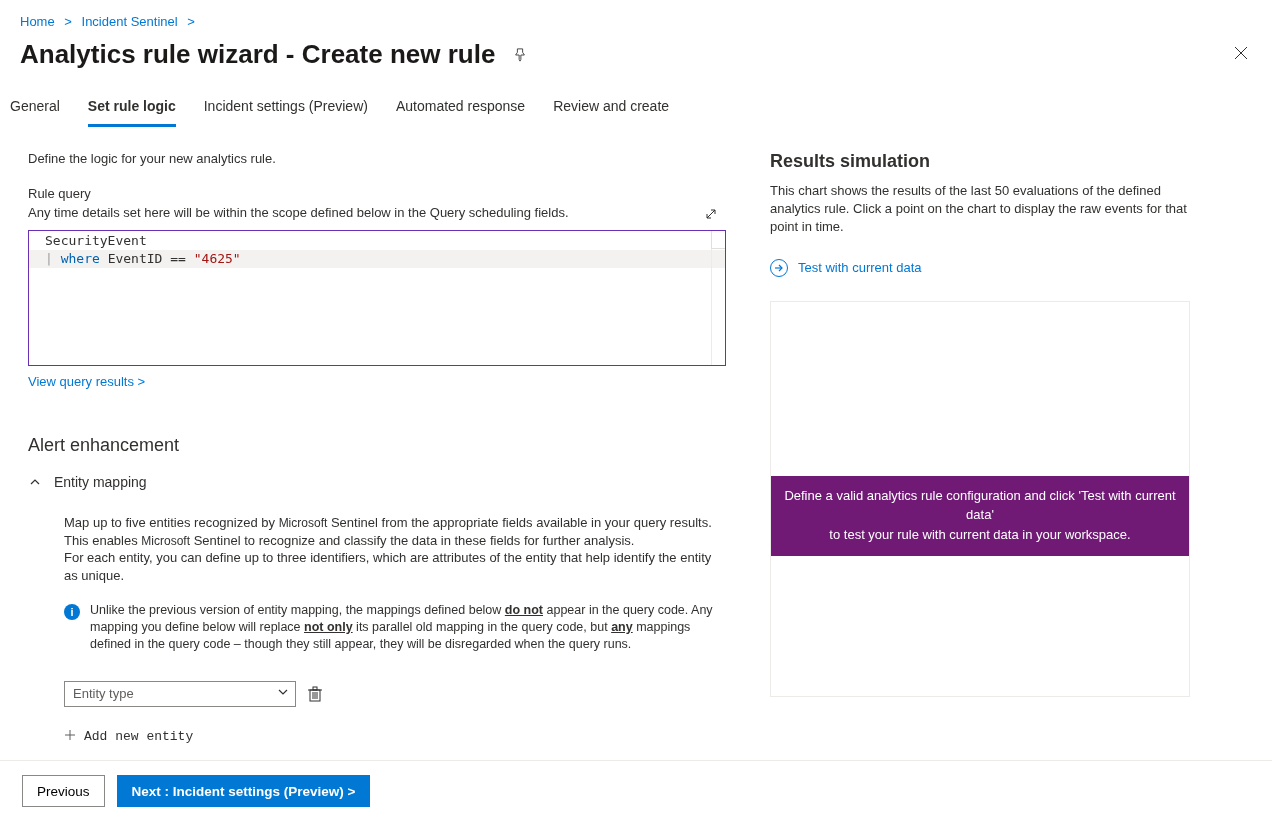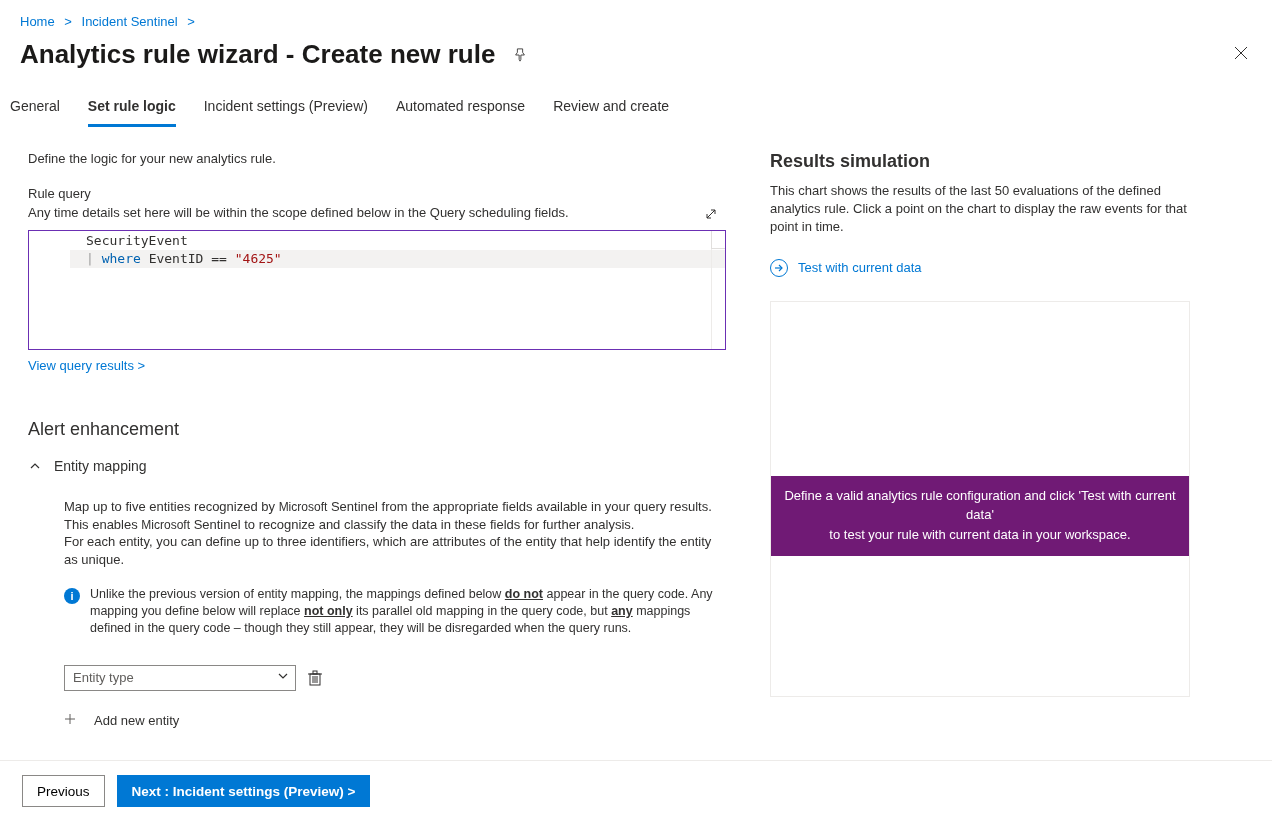--- a/index.html
+++ b/index.html
@@ -26,21 +26,21 @@
 
   .desc { font-size: 13px; color: #323130; margin-bottom: 20px; }
 
   .section-label { font-size: 13px; color: #323130; margin-bottom: 4px; }
   .section-sub { font-size: 13px; color: #323130; margin-bottom: 10px; }
 
   .expand-row { display: flex; align-items: flex-start; }
   .expand-icon { margin-left: auto; margin-right: 12px; cursor: pointer; padding-top:2px; }
   .expand-icon svg { display:block; }
 
-  .query-box { border: 1px solid #6b2fb3; width: 698px; height: 120px; position: relative; font-family: Consolas, monospace; font-size: 13px; background: #fff; padding-left: 41px; }
+  .query-box { border: 1px solid #6b2fb3; width: 698px; height: 136px; position: relative; font-family: Consolas, monospace; font-size: 13px; background: #fff; }
   .query-line { white-space: pre; padding: 0 6px 0 16px; line-height: 18px; }
   .query-line.hl { background: #f3f2f1; }
   .query-line:first-child { padding-top: 1px; }
   .kw-table { color: #323130; }
   .kw-pipe { color: #a0a0a0; }
   .kw-where { color: #0062b1; }
   .kw-field { color: #323130; }
   .kw-op { color: #323130; }
   .kw-str { color: #a31515; }
   .query-gutter { position:absolute; right:0; top:0; height:18px; width:14px; border-left:1px solid #e1dfdd; border-bottom:1px solid #e1dfdd; }
@@ -58,21 +58,21 @@
 
   .info-row { display:flex; gap: 10px; margin-left: 36px; max-width: 660px; margin-bottom: 28px; }
   .info-icon-circle { flex-shrink:0; width:16px; height:16px; border-radius:50%; background:#0078d4; color:#fff; font-size:11px; font-weight:700; display:flex; align-items:center; justify-content:center; margin-top:2px; }
   .info-text { font-size: 12.5px; line-height: 1.35; }
   .info-text .bu { font-weight:700; text-decoration: underline; }
 
   .entity-select-row { display:flex; align-items:center; gap:12px; margin-left: 36px; }
   .entity-select { width: 232px; height: 26px; border: 1px solid #8a8886; background:#fff; display:flex; align-items:center; justify-content:space-between; padding:0 6px 0 8px; font-size:13px; color:#605e5c; cursor:pointer; }
   .trash-icon svg { display:block; cursor:pointer; }
 
-  .add-entity-row { display:flex; align-items:center; gap:18px; margin-left: 36px; margin-top:22px; font-size:13px; cursor:pointer; }
+  .add-entity-row { display:flex; align-items:center; gap:8px; margin-left: 36px; margin-top:22px; font-size:13px; cursor:pointer;font-family:Liberation Mono, monospace; }
 
   
   .sim-title { font-size: 18px; font-weight:600; margin-bottom:10px; }
   .sim-desc { font-size:13px; line-height:1.4; margin-bottom:22px; }
   .test-link { color:#0078d4; font-size:13px; display:flex; align-items:center; gap:10px; cursor:pointer; }
   .test-link .arrow-circle { width:18px; height:18px; border:1px solid #0078d4; border-radius:50%; display:flex; align-items:center; justify-content:center; }
   .test-link .arrow-circle svg { display:block; }
 
   .chart-area { border:1px solid #edebe9; height: 396px; margin-top:24px; position:relative; }
   .chart-overlay { position:absolute; left:0; right:0; top:174px; background:#701a75; color:#fff; font-size:13px; text-align:center; padding:10px 8px 12px 8px; line-height:1.5; }

